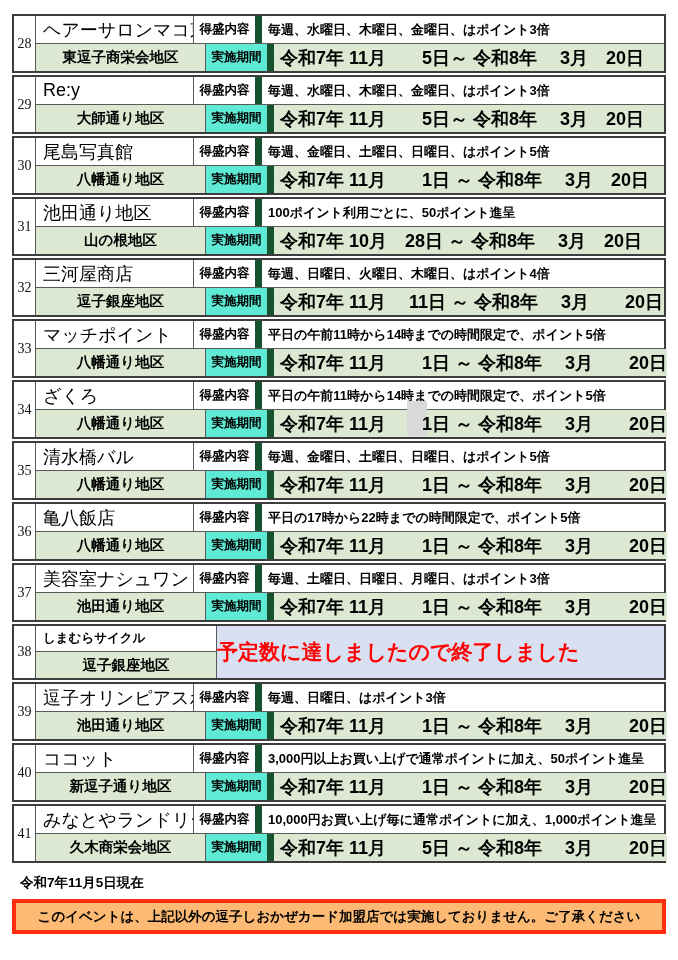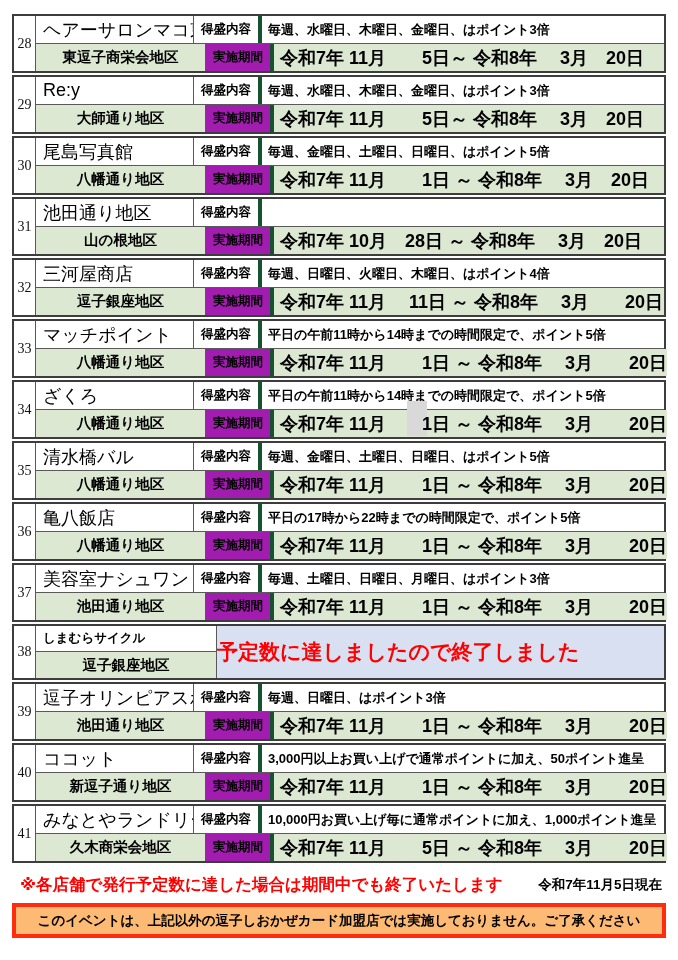--- a/index.html
+++ b/index.html
@@ -30,24 +30,24 @@
     width:158px; flex:none; border-right:1px solid #595959;
     padding-left:7px; font-weight:normal; font-size:18px; white-space:nowrap;
     overflow:hidden;
   }
   .district {
     width:170px; flex:none; border-right:1px solid #595959;
     justify-content:center; font-weight:bold; font-size:14.5px;
     background:#dce8d2;
   }
   .lbl {
-    width:68px; flex:none; border-right:4px solid #14532d;
+    width:68px; flex:none; border-right:7px solid #14532d;
     justify-content:center; font-weight:bold; font-size:12.5px;
   }
-  .grow.bot .lbl { background:#a21caf; }
+  .grow.bot .lbl { background:#5eead4; }
   .content {
     flex:1; padding-left:6px; font-weight:bold; font-size:13px;
     white-space:pre; overflow:hidden;
   }
   .period {
     flex:1; padding-left:6px; font-weight:bold; font-size:18px;
     white-space:pre; background:#dce8d2; position:relative; overflow:visible;
   }
   .period .ptext { position:relative; z-index:2; white-space:pre; }
   .graymark {
@@ -141,20 +141,21 @@
         </div>
       </div>
     </div>
 
     <div class="group">
       <div class="numcell">31</div>
       <div class="grows">
         <div class="grow top">
           <div class="cell store">池田通り地区</div>
           <div class="cell lbl">得盛内容</div>
+          <div class="cell content">100ポイント利用ごとに、50ポイント進呈</div>
         </div>
         <div class="grow bot">
           <div class="cell district">山の根地区</div>
           <div class="cell lbl">実施期間</div>
           <div class="cell period"><span class="ptext">令和7年 10月　28日 ～ 令和8年　 3月　20日</span></div>
         </div>
       </div>
     </div>
 
     <div class="group">
@@ -310,18 +311,17 @@
           <div class="cell district">久木商栄会地区</div>
           <div class="cell lbl">実施期間</div>
           <div class="cell period"><span class="ptext">令和7年 11月　　5日 ～ 令和8年　 3月　　20日</span></div>
         </div>
       </div>
     </div>
 
   </div>
 
   <div class="footrow">
-    <div class="rednote">※各店舗で発行予定数に達した場合は期間中でも終了いたします</div>
     <div class="datenote">令和7年11月5日現在</div>
   </div>
 
   <div class="banner">このイベントは、上記以外の逗子しおかぜカード加盟店では実施しておりません。ご了承ください</div>
 </div>
 
 </body></html>

